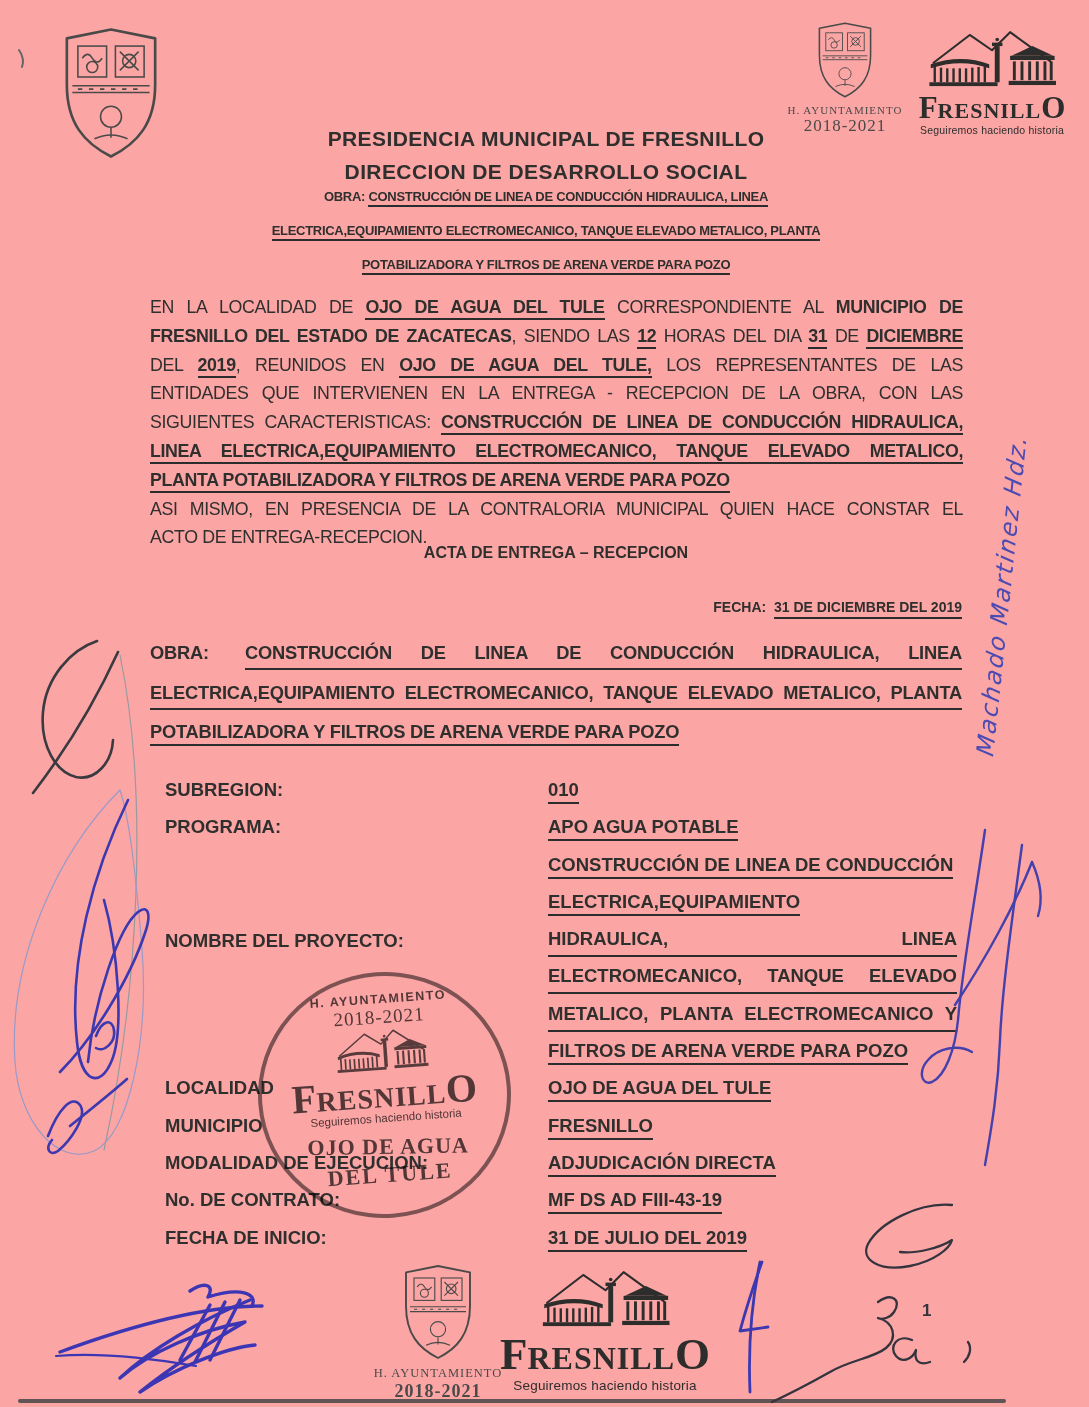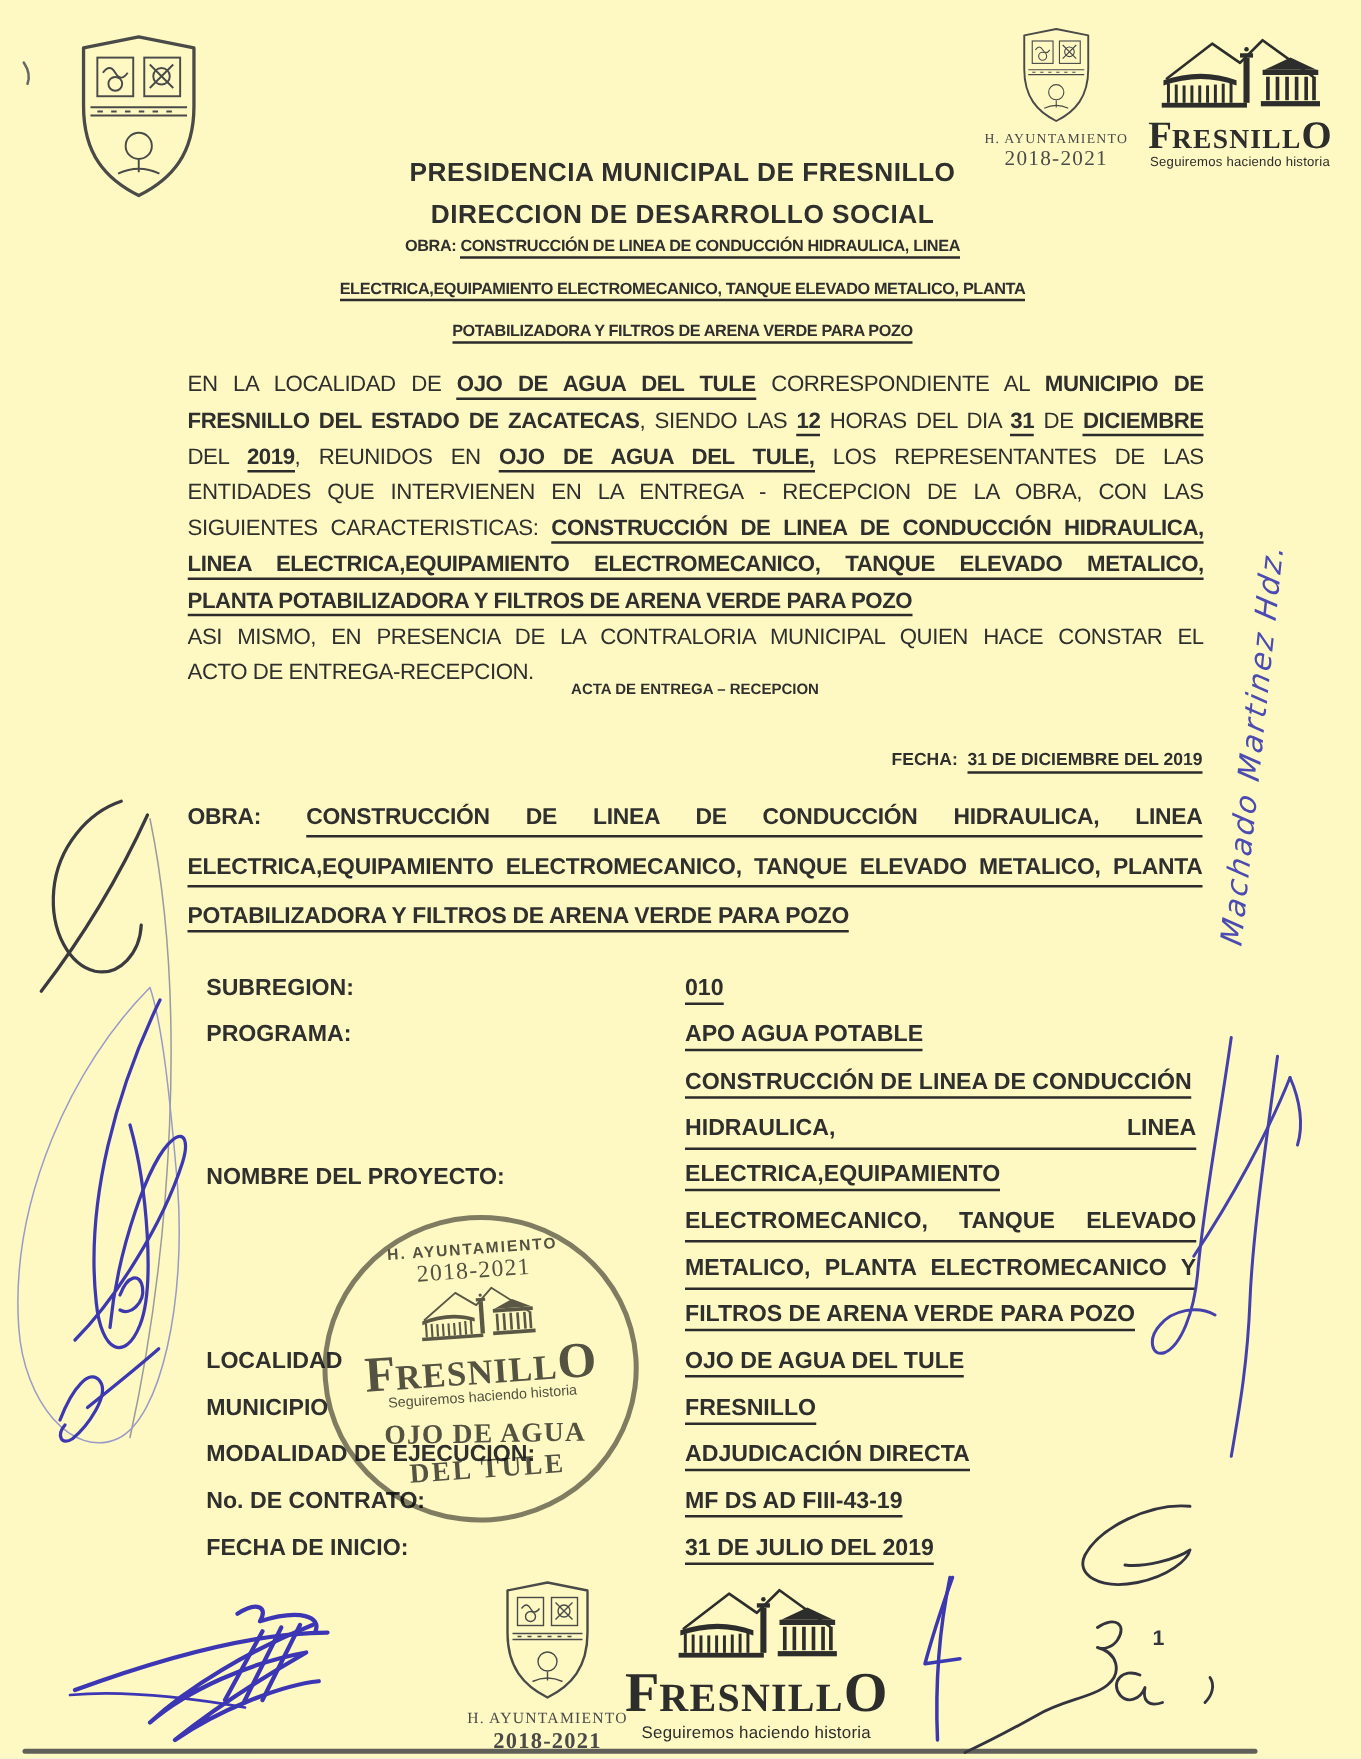--- a/index.html
+++ b/index.html
@@ -1,16 +1,16 @@
 <!DOCTYPE html>
 <html><head>
 <meta charset="utf-8">
 <style>
   html,body{margin:0;padding:0;background:#e8e8e6;}
-  .page{position:relative;width:1089px;height:1407px;background:#fef9c3;overflow:hidden;
+  .page{position:relative;width:1089px;height:1407px;background:#fca5a5;overflow:hidden;
         font-family:"Liberation Sans",sans-serif;color:#2f2f2e;}
   .abs{position:absolute;}
   .b{font-weight:700;}
   .u{border-bottom:2.2px solid #2c2c2c;padding-bottom:1px;}
   .ctr{text-align:center;}
 
   
   .coat{left:52px;top:24px;width:118px;height:138px;color:#4a4a49;}
   .seal-r{left:780px;top:20px;width:130px;text-align:center;color:#4a4a49;}
   .seal-r svg{width:64px;height:80px;}
@@ -25,21 +25,21 @@
 
   
   .titles{left:110px;top:122px;width:872px;font-weight:700;font-size:21px;letter-spacing:.4px;line-height:33px;}
   .obrah{left:110px;top:180px;width:872px;font-weight:700;font-size:13px;letter-spacing:-.3px;line-height:34px;}
   .obrah .u{border-bottom-width:2px;}
 
   
   .para{left:150px;top:293px;width:813px;font-size:17.8px;letter-spacing:-.35px;line-height:28.8px;}
   .jl{text-align:justify;text-align-last:justify;height:28.8px;overflow:hidden;}
   .jl.end{text-align-last:left;}
-  .acta{left:150px;top:544px;width:812px;font-weight:700;font-size:12px;}
+  .acta{left:150px;top:544px;width:812px;font-weight:700;font-size:16px;}
   .fecha{left:150px;top:599px;width:812px;text-align:right;font-weight:700;font-size:14px;}
   .fecha .u{border-bottom-width:2.4px;padding-bottom:2px;}
 
   
   .obra{left:150px;top:634px;width:812px;font-size:18.3px;font-weight:700;letter-spacing:-.2px;line-height:37px;}
   .obra .row1{display:flex;}
   .obra .olab{width:95px;}
   .jfill{flex:1;text-align:justify;text-align-last:justify;border-bottom:2.4px solid #2c2c2c;height:34px;overflow:hidden;}
   .jline{text-align:justify;text-align-last:justify;border-bottom:2.4px solid #2c2c2c;height:34px;overflow:hidden;margin-top:3px;}
   .lline{margin-top:3px;}
@@ -215,27 +215,27 @@
       <div class="fval"><span class="u">010</span></div>
     </div>
     <div class="frow">
       <div class="flab">PROGRAMA:</div>
       <div class="fval"><span class="u">APO AGUA POTABLE</span></div>
     </div>
     <div class="frow auto">
       <div class="flab proj-lab">NOMBRE DEL PROYECTO:</div>
       <div class="vcol">
         <div class="vline"><span class="u">CONSTRUCCIÓN DE LINEA DE CONDUCCIÓN</span></div>
+        <div class="vline"><span class="u">ELECTRICA,EQUIPAMIENTO</span></div>
         <div class="vline">
           <div class="vpair">
             <span>HIDRAULICA,</span>
               <span>LINEA</span>
           </div>
         </div>
-        <div class="vline"><span class="u">ELECTRICA,EQUIPAMIENTO</span></div>
         <div class="vline">
             <div class="vjust">ELECTROMECANICO, TANQUE ELEVADO</div>
           </div>
         <div class="vline">
             <div class="vjust">METALICO, PLANTA ELECTROMECANICO Y</div>
           </div>
         <div class="vline"><span class="u">FILTROS DE ARENA VERDE PARA POZO</span></div>
       </div>
     </div>
     <div class="frow">

